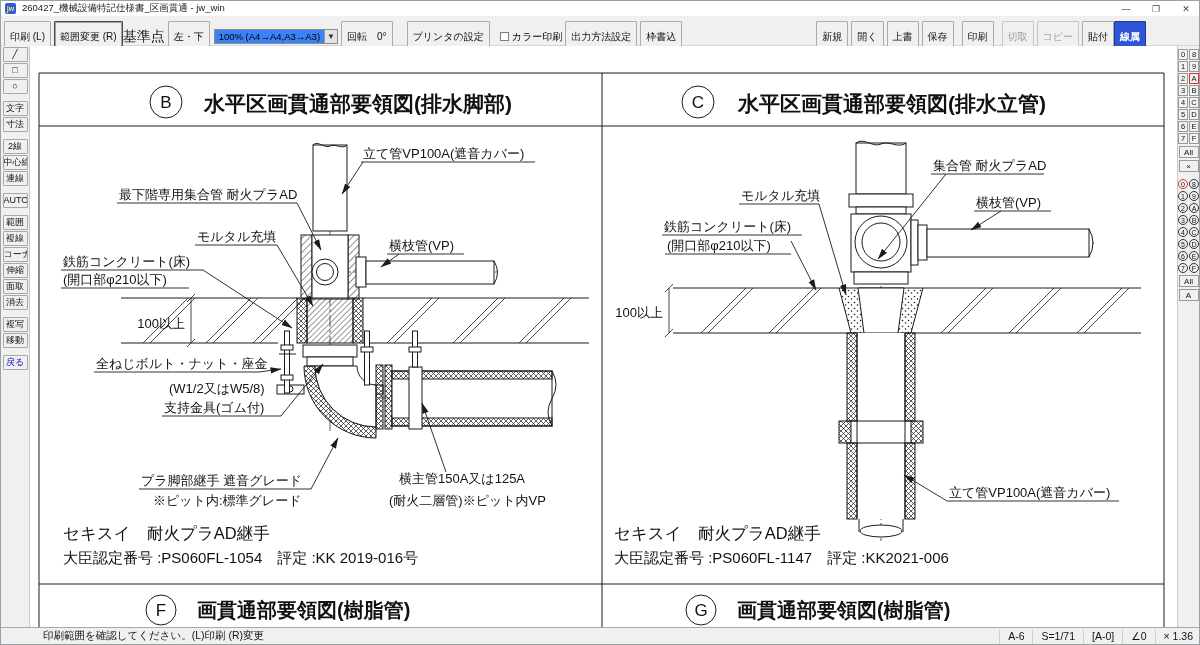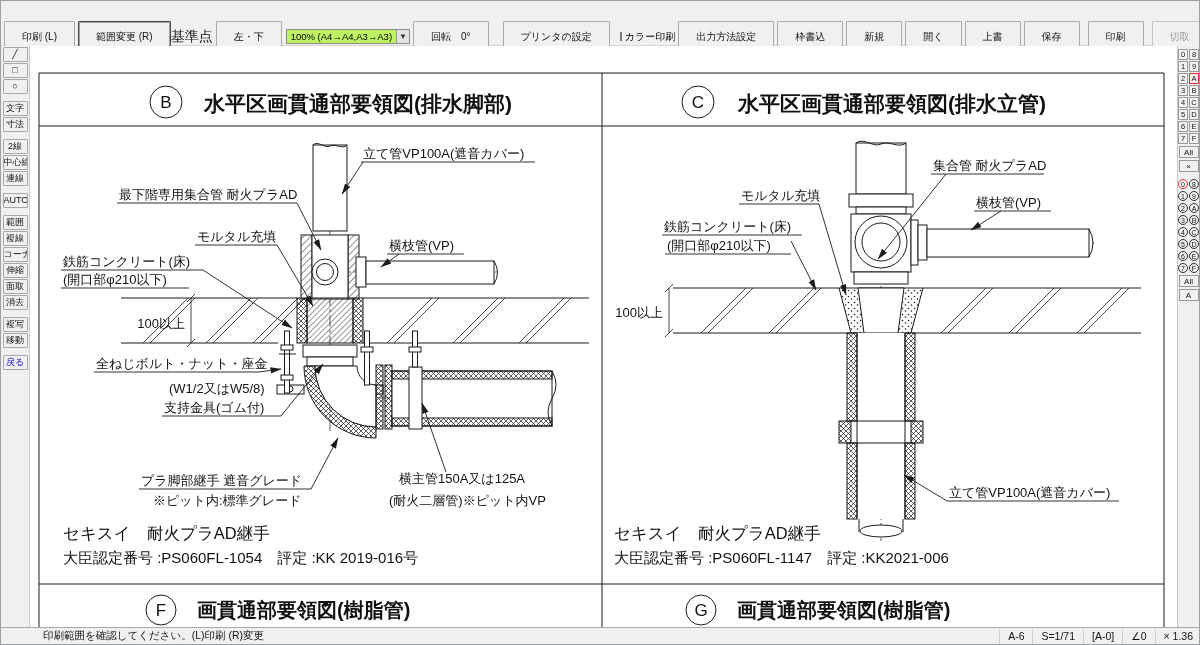--- a/index.html
+++ b/index.html
@@ -13,25 +13,25 @@
   .wtitle { font-size:9.5px; color:#222; margin-left:6px; white-space:nowrap; }
   .wctrls { margin-left:auto; display:flex; }
   .wc { width:30px; height:15px; font-size:9px; color:#444; display:flex; align-items:center; justify-content:center; cursor:default; }
 
   
   .menubar { position:absolute; left:0; top:15px; width:1200px; height:12px; background:#f4f4f4; border-bottom:1px solid #e2e2e2; display:flex; align-items:center; }
   .mitem { font-size:10px; color:#111; margin-left:11px; white-space:nowrap; }
 
   
   .toolbar { position:absolute; left:0; top:27px; width:1200px; height:18px; background:#f0f0f0; border-bottom:1px solid #d6d6d6; display:flex; align-items:center; }
-  .tbtn { font-size:10px; color:#111; background:#f0f0f0; border:1px solid #ababab; border-radius:1px; height:31px; line-height:13px; padding:0 17px; margin-left:3px; white-space:nowrap; }
+  .tbtn { font-size:10px; color:#111; background:#f0f0f0; border:1px solid #ababab; border-radius:1px; height:31px; line-height:13px; padding:0 5px; margin-left:3px; white-space:nowrap; }
   .tbtn.pressed { border:1px solid #4a4a4a; box-shadow:inset 0 0 0 1px #9f9f9f; }
   .tbtn.disabled { color:#a0a0a0; border-color:#c6c6c6; }
   .tlabel { font-size:14px; color:#111; white-space:nowrap; }
-  .combo { display:flex; align-items:center; height:15px; background:#bef264; border:1px solid #8a8a8a; margin-left:4px; }
+  .combo { display:flex; align-items:center; height:15px; background:#3b82f6; border:1px solid #8a8a8a; margin-left:4px; }
   .combo .val { font-size:9.5px; padding:0 4px; white-space:nowrap; }
   .combo .arr { width:13px; height:13px; background:#e3e3e3; border-left:1px solid #9a9a9a; font-size:8px; display:flex; align-items:center; justify-content:center; color:#333; }
   .chk { width:9px; height:9px; background:#fff; border:1px solid #7b7b7b; display:inline-block; margin-left:10px; }
   .chklabel { font-size:10px; margin-left:3px; white-space:nowrap; }
   .tright { margin-left:auto; margin-right:55px; display:flex; align-items:flex-end; }
   .tbtn.blue { background:#2f55d4; color:#fff; border-color:#1d3aa0; font-weight:bold; }
 
   
   .ltools { position:absolute; left:0; top:45px; width:29px; height:583px; background:#f0f0f0; border-right:1px solid #c9c9c9; }
   .lt { width:25px; height:15px; margin:1px auto 0 auto; background:#f0f0f0; border:1px solid #a8a8a8; border-radius:1px; font-size:9px; line-height:13px; text-align:center; overflow:hidden; white-space:nowrap; color:#111; }
@@ -72,20 +72,29 @@
   .statusbar { position:absolute; left:0; bottom:0; width:1200px; height:17px; background:#f0f0f0; border-top:1px solid #a9a9a9; display:flex; align-items:center;padding-left:36px; }
   .smsg { font-size:10.5px; color:#111; margin-left:6px; white-space:nowrap; }
   .sfields { margin-left:auto; display:flex; align-items:center; height:17px; }
   .sf { font-size:10.5px; color:#111; padding:0 8px; border-left:1px solid #cfcfcf; height:15px; line-height:15px; white-space:nowrap; }
 </style>
 </head>
 <body>
 
 <div class="app">
 
+  <div class="titlebar">
+    <div class="appicon">jw</div>
+    <div class="wtitle">260427_機械設備特記仕様書_区画貫通 - jw_win</div>
+    <div class="wctrls">
+      <div class="wc">—</div>
+      <div class="wc">❐</div>
+      <div class="wc">✕</div>
+    </div>
+  </div>
 
 
   <div class="toolbar">
     <button class="tbtn">印刷 (L)</button>
     <button class="tbtn pressed">範囲変更 (R)</button>
     <span class="tlabel">基準点</span>
     <button class="tbtn">左・下</button>
     <div class="combo">
       <span class="val">100% (A4→A4,A3→A3)</span>
       <span class="arr">▼</span>

